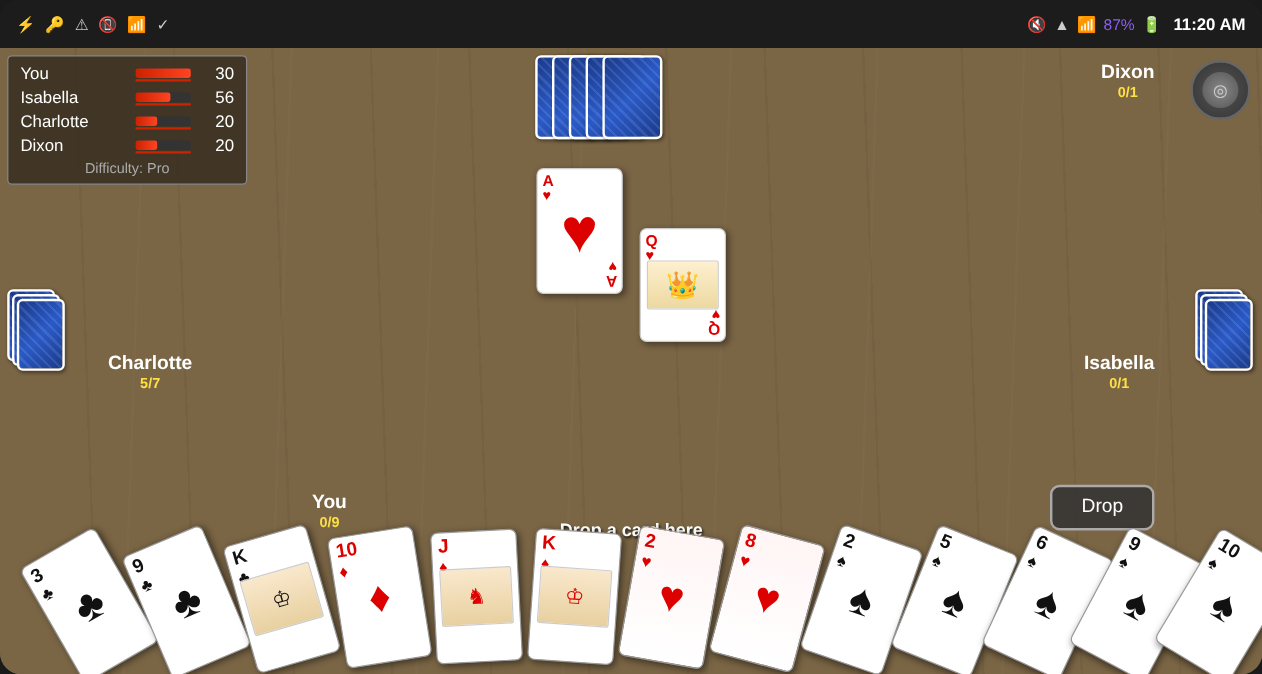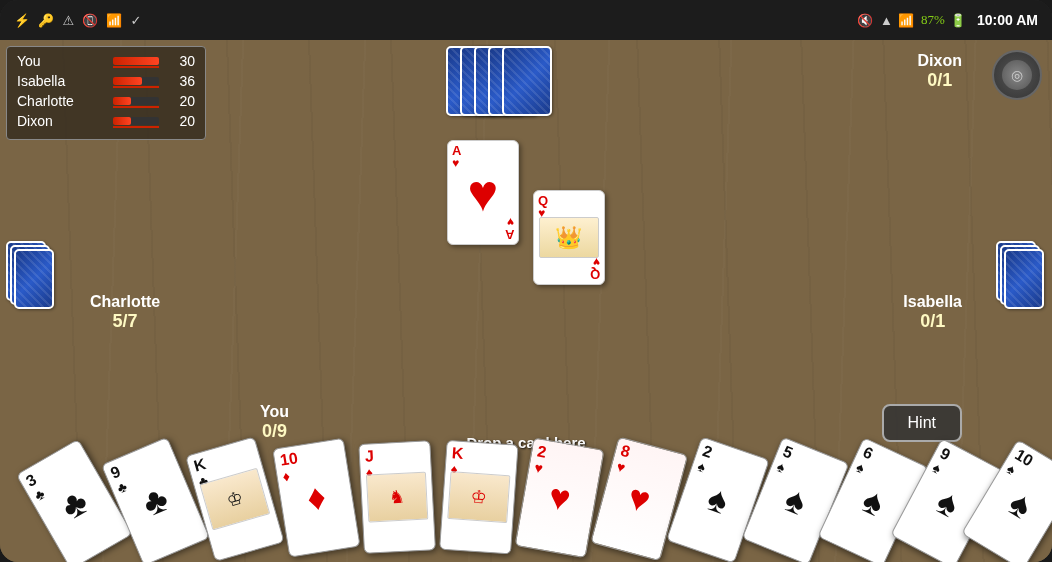--- a/index.html
+++ b/index.html
@@ -50,22 +50,21 @@
     .status-bar-right {
       display: flex;
       align-items: center;
       gap: 6px;
       color: #ccc;
       font-size: 13px;
     }
 
     .battery-text {
       font-size: 13px;
-      color: #84cc16;
-      font-family: Liberation Serif, serif;
+      color: #8b5cf6;
     }
 
     .time-text {
       font-size: 14px;
       color: #fff;
       font-weight: bold;
       margin-left: 4px;
     }
 
     
@@ -213,22 +212,22 @@
       z-index: 10;
     }
 
     .player-name {
       color: #fff;
       font-size: 16px;
       font-weight: bold;
     }
 
     .player-tricks {
-      color: #fef9c3;
-      font-size: 18px;
+      color: #fde047;
+      font-size: 12px;
       font-weight: bold;
     }
 
     
     .compass-btn {
       position: absolute;
       top: 10px;
       right: 10px;
       width: 50px;
       height: 50px;
@@ -503,59 +502,60 @@
       <span class="status-icon">📶</span>
 
       <span class="status-icon">✓</span>
     </div>
     <div class="status-bar-right">
       <span class="status-icon">🔇</span>
       <span class="status-icon">▲</span>
       <span class="status-icon">📶</span>
       <span class="battery-text">87%</span>
       <span class="status-icon">🔋</span>
-      <span class="time-text">10:00 AM</span>
+      <span class="time-text">11:20 AM</span>
     </div>
   </div>
 
   <div class="game-area">
 
     <div class="score-panel">
       <div class="score-row">
         <span class="score-name">You</span>
         <div class="score-bar-container">
           <div class="score-bar" style="width:100%"></div>
           <div class="score-bar-underline"></div>
         </div>
         <span class="score-value">30</span>
       </div>
       <div class="score-row">
         <span class="score-name">Isabella</span>
         <div class="score-bar-container">
           <div class="score-bar" style="width:62%"></div>
           <div class="score-bar-underline"></div>
         </div>
-        <span class="score-value">36</span>
+        <span class="score-value">56</span>
       </div>
       <div class="score-row">
         <span class="score-name">Charlotte</span>
         <div class="score-bar-container">
           <div class="score-bar" style="width:40%"></div>
           <div class="score-bar-underline"></div>
         </div>
         <span class="score-value">20</span>
       </div>
       <div class="score-row">
         <span class="score-name">Dixon</span>
         <div class="score-bar-container">
           <div class="score-bar" style="width:40%"></div>
           <div class="score-bar-underline"></div>
         </div>
         <span class="score-value">20</span>
       </div>
+      <div class="difficulty-text">Difficulty: Pro</div>
     </div>
 
     <div class="deck-top">
       <div class="deck-card" style="left:0px">
           <div class="deck-card-pattern"></div>
         </div>
       <div class="deck-card" style="left:14px">
           <div class="deck-card-pattern"></div>
         </div>
       <div class="deck-card" style="left:28px">
@@ -635,21 +635,21 @@
         </div>
         <span class="card-rank-bottom" style="color:#dd0000;">Q</span>
         <span class="card-suit-bottom" style="color:#dd0000;">♥</span>
       </div>
     </div>
 
     <div class="drop-zone">
       <span class="drop-zone-text">Drop a card here</span>
     </div>
 
-    <button class="hint-btn">Hint</button>
+    <button class="hint-btn">Drop</button>
 
     <div class="hand-area">
 
       <div class="hand-card card-black" style="left:20px;transform:rotate(-30deg);">
         <span class="card-rank-top">3</span>
         <span class="card-suit-top">♣</span>
         <span class="card-center-img">♣</span>
       </div>
 
       <div class="hand-card card-black" style="left:95px;transform:rotate(-23deg);">

